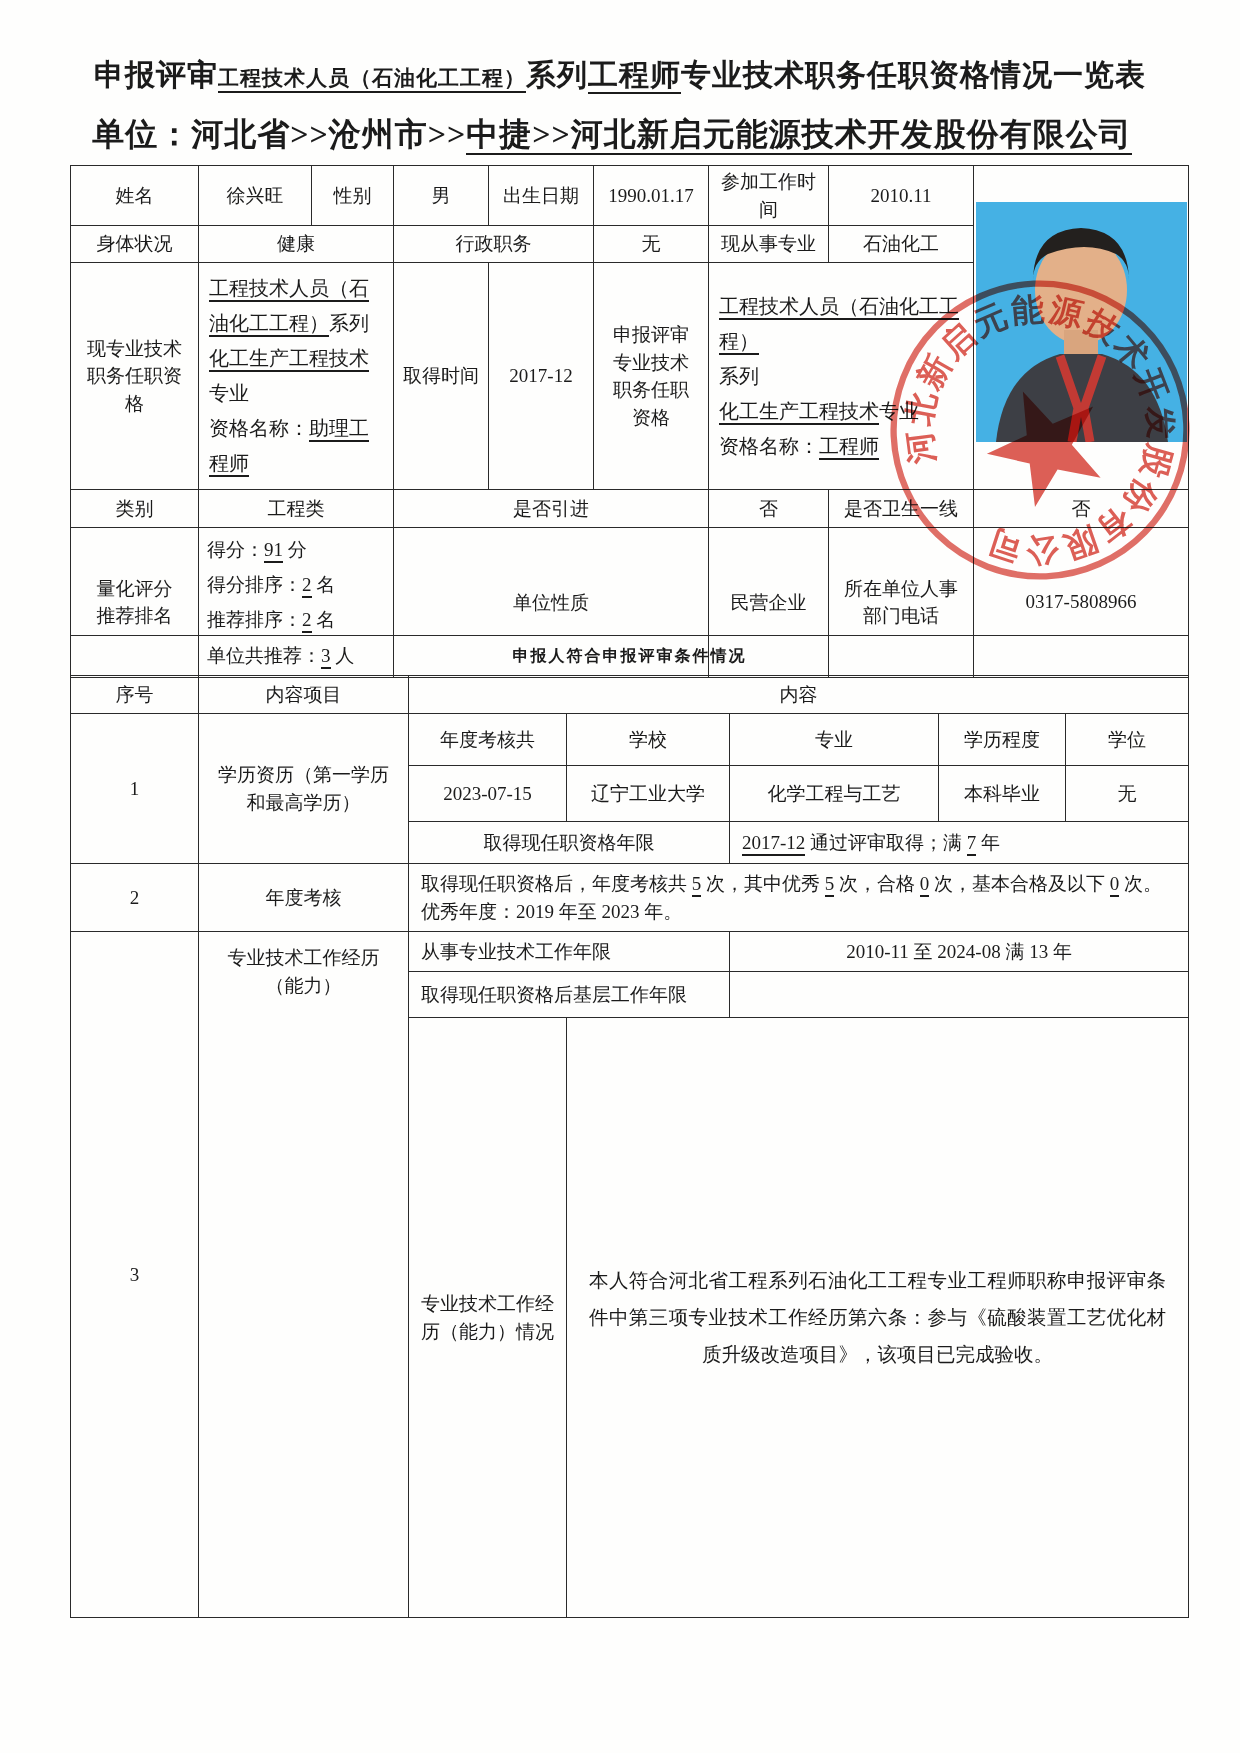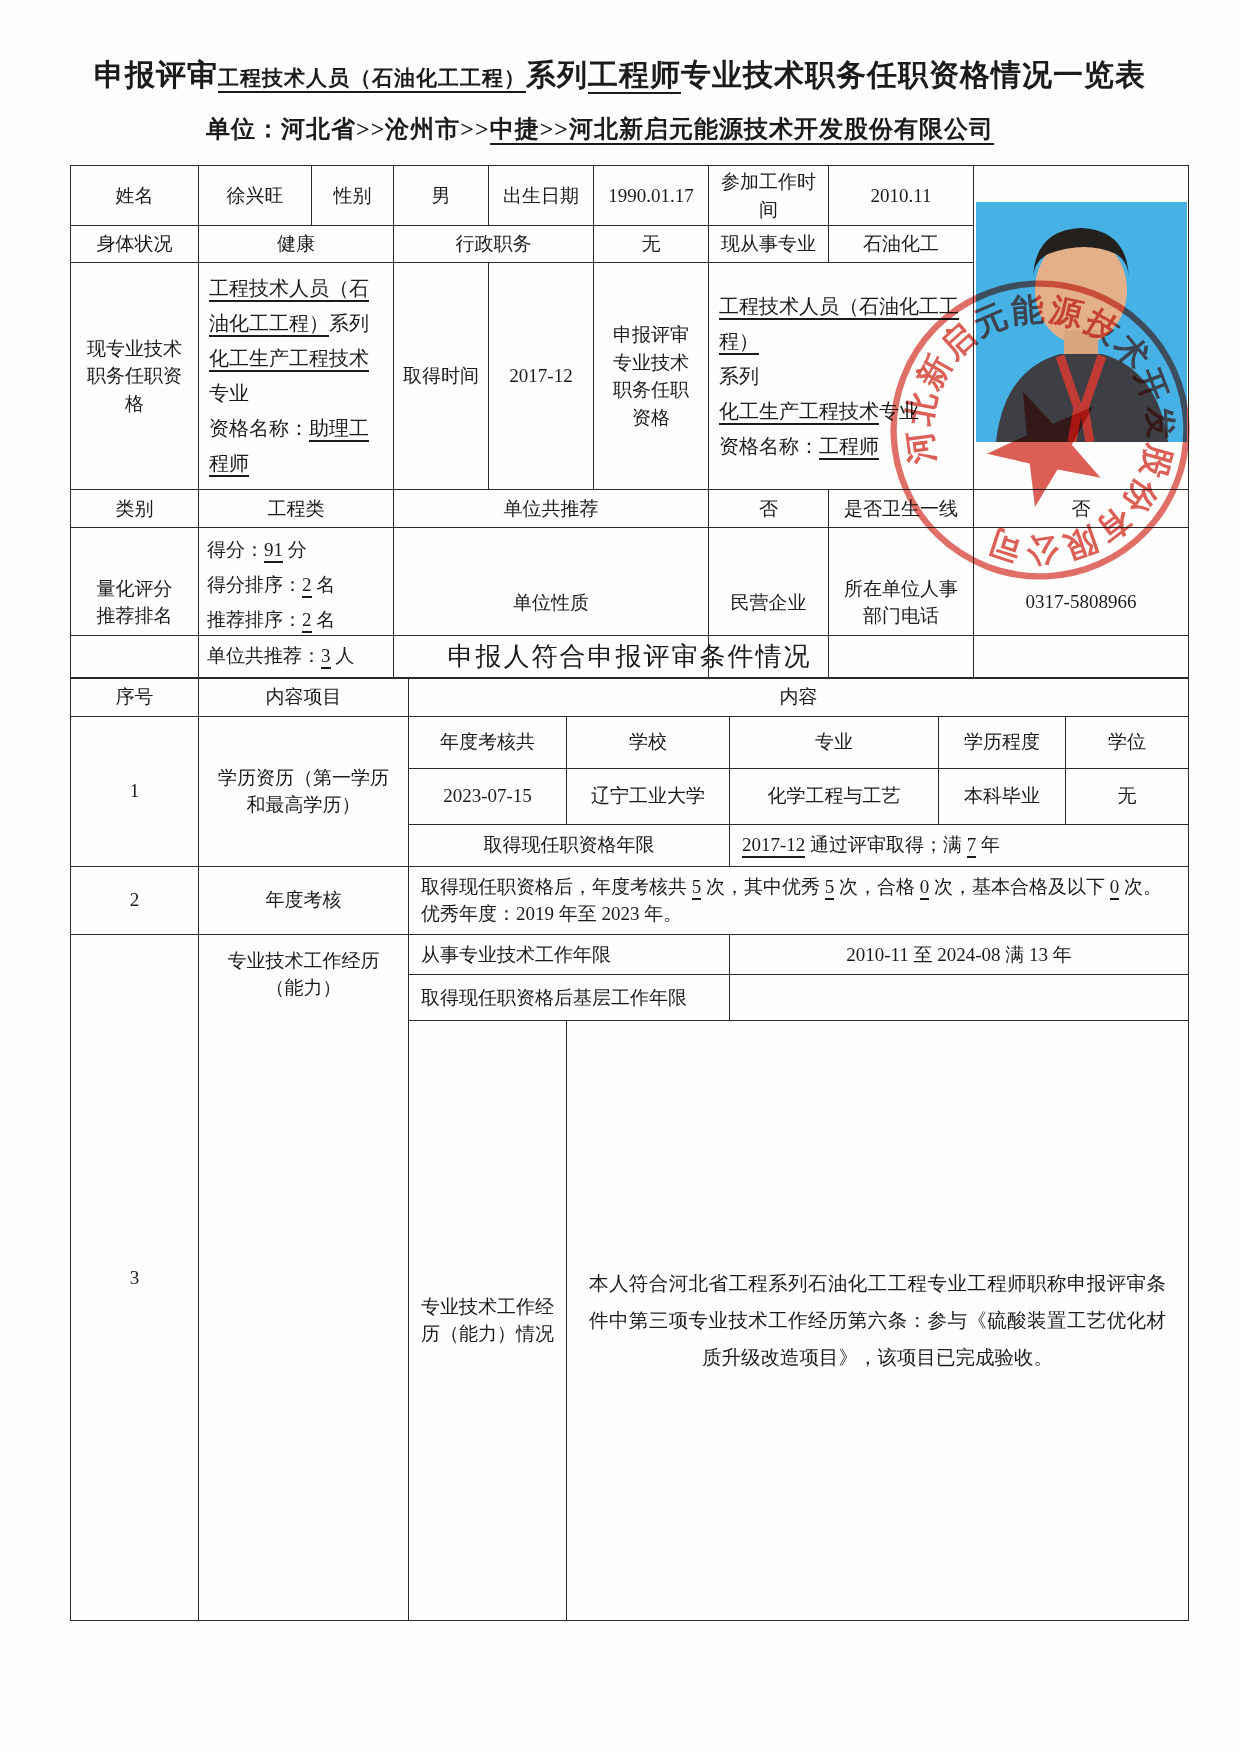--- a/index.html
+++ b/index.html
@@ -3,34 +3,34 @@
 <meta charset="utf-8">
 <style>
   html,body{margin:0;padding:0;}
   body{
     width:1240px;height:1753px;position:relative;background:#fefefd;
     font-family:"Liberation Serif","DejaVu Serif",serif;color:#1b1b1b;overflow:hidden;
   }
   .title{position:absolute;top:55px;left:0;width:1240px;text-align:center;
     font-size:30px;letter-spacing:1px;font-weight:600;white-space:nowrap;}
   .title .small{font-size:21px;font-weight:600;}
-  .subtitle{position:absolute;top:113px;left:0;width:1200px;text-align:center;
-    font-size:24px;font-weight:600;letter-spacing:1px;white-space:nowrap;}
+  .subtitle{position:absolute;top:113px;left:12px;width:1200px;text-align:center;
+    font-size:32px;font-weight:600;letter-spacing:1px;white-space:nowrap;}
   .u{border-bottom:2px solid #1b1b1b;padding-bottom:1px;}
   table{border-collapse:collapse;table-layout:fixed;position:absolute;left:70px;background:transparent;}
   td{border:1.6px solid #2a2a2a;text-align:center;vertical-align:middle;
      font-size:19px;padding:2px 4px;overflow:hidden;line-height:1.45;}
   .t-upper{top:165px;width:1118px;}
   .t-lower{top:635px;width:1118px;}
   td.tl{text-align:left;padding-left:12px;}
   td.qual{text-align:left;padding:8px 10px;line-height:1.75;font-size:20px;}
   td.photo-cell{padding:0;vertical-align:top;}
   .photo-wrap{margin:36px auto 0 auto;width:211px;height:240px;}
   .score-line{text-align:left;padding-left:8px;line-height:1.85;font-size:19px;}
-  .section-head{font-size:26px;letter-spacing:2px;}
+  .section-head{font-size:16px;letter-spacing:2px;font-weight:bold;}
   td.para{ text-align:justify;text-align-last:center;padding:10px 22px;font-size:19.5px;line-height:1.9;vertical-align:middle;}
   .phone-span{display:inline-block;width:122px;word-break:break-all;line-height:1.5;}
   .seal{position:absolute;left:882px;top:272px;width:316px;height:316px;
         transform:rotate(-24deg);opacity:.8;pointer-events:none;mix-blend-mode:multiply;z-index:5;}
   .assess{padding:6px 10px;}
 </style>
 </head>
 <body>
 
 <div class="title"><span>申报评审</span><span class="u small">工程技术人员（石油化工工程）</span><span>系列</span><span class="u">工程师</span><span>专业技术职务任职资格情况一览表</span></div>
@@ -83,21 +83,21 @@
     <td style="padding:0 16px;margin-left:20px;">现专业技术职务任职资格</td>
     <td class="qual" colspan="2"><span class="u">工程技术人员（石油化工工程）</span><span>系列</span><br><span class="u">化工生产工程技术</span><span>专业</span><br><span>资格名称：</span><span class="u">助理工程师</span></td>
     <td>取得时间</td>
     <td>2017-12</td>
     <td style="padding:0 10px;">申报评审专业技术职务任职资格</td>
     <td class="qual" colspan="2"><span class="u">工程技术人员（石油化工工程）</span><br><span>系列</span><br><span class="u">化工生产工程技术</span><span>专业</span><br><span>资格名称：</span><span class="u">工程师</span></td>
   </tr>
   <tr style="height:38px">
     <td>类别</td>
     <td colspan="2">工程类</td>
-    <td colspan="3">单位共推荐</td>
+    <td colspan="3">是否引进</td>
     <td>否</td>
     <td>是否卫生一线</td>
     <td>否</td>
   </tr>
   <tr style="height:147px">
     <td style="padding:0 18px;">量化评分推荐排名</td>
     <td colspan="2" style="padding:4px 0;">
       <div class="score-line"><span>得分：</span><span class="u">91</span><span> 分</span></div>
       <div class="score-line"><span>得分排序：</span><span class="u">2</span><span> 名</span></div>
       <div class="score-line"><span>推荐排序：</span><span class="u">2</span><span> 名</span></div>

